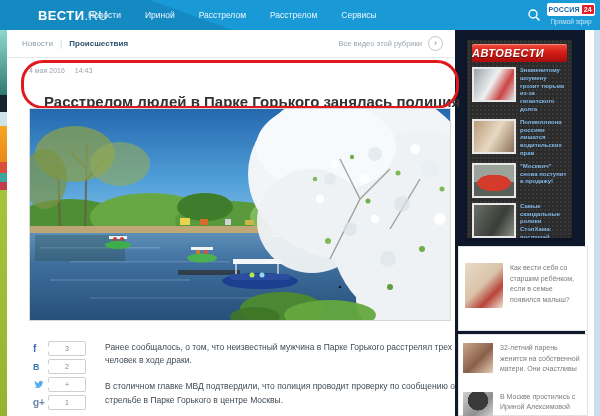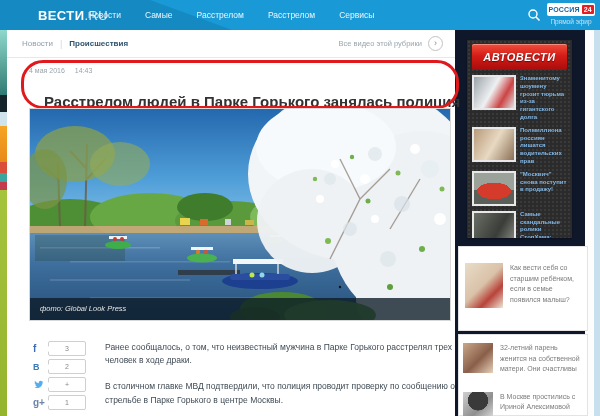--- a/index.html
+++ b/index.html
@@ -75,22 +75,22 @@
                 border-top:3px solid transparent;border-bottom:3px solid transparent;border-right:4px solid #fff;}
 
   
   .paragraphs{position:absolute;left:98px;top:311px;width:350px;}
   .paragraphs p{margin:0 0 13px 0;font-size:8.5px;line-height:1.55;color:#3f4a54;}
 
   
   .autovesti{position:absolute;left:467px;top:40px;width:105px;height:198px;box-sizing:border-box;
              background:#2b2b2b;background-image:radial-gradient(#3a3a3a 1px,transparent 1.2px);
              background-size:4px 4px;padding:4px 5px 5px 5px;overflow:hidden;box-shadow:0 1px 2px rgba(0,0,0,.35);}
-  .av-banner{height:26px;border-radius:2px;background:linear-gradient(180deg,#f0503c 0,#d61c17 45%,#a90c0c 100%);
-             display:flex;align-items:center;justify-content:center;cursor:pointer;
+  .av-banner{height:18px;border-radius:2px;background:linear-gradient(180deg,#f0503c 0,#d61c17 45%,#a90c0c 100%);
+             display:flex;align-items:center;justify-content:flex-start;cursor:pointer;
              box-shadow:inset 0 1px 0 rgba(255,255,255,.35);}
   .av-banner span{color:#fff;font-size:11px;font-weight:bold;font-style:italic;letter-spacing:.5px;
              text-shadow:0 1px 1px rgba(0,0,0,.5);}
   .av-item{display:flex;gap:4px;margin-top:5px;cursor:pointer;}
   .av-thumb{flex:none;width:40px;height:31px;border:2px solid #e8e8e8;box-sizing:content-box;}
   .av-text{font-size:6px;font-weight:bold;color:#7fb6e6;line-height:1.3;}
   .t-showman{background:linear-gradient(120deg,#9aa3a8,#eef0f2 45%,#c44 72%,#dfe3e6);}
   .t-license{background:linear-gradient(120deg,#b89a7a,#e8d9c2 50%,#8a6f55);}
   .t-car{background:radial-gradient(ellipse 60% 38% at 50% 58%,#d43b2a 0 70%,transparent 71%),
          linear-gradient(180deg,#9aa29a 0 55%,#5a5f5a 55% 100%);}
@@ -113,21 +113,21 @@
 </head>
 <body>
 
 <div id="page">
 
   <div class="topbar">
     <div class="logo-wedge"></div>
     <div class="logo"><span>ВЕСТИ</span><span class="suffix">.RU</span></div>
     <div class="nav">
       <span>Новости</span>
-      <span>Самые</span>
+      <span>Ириной</span>
       <span>Расстрелом</span>
       <span>Расстрелом</span>
       <span>Сервисы</span>
     </div>
     <div class="search-btn">
       <svg width="14" height="14" viewBox="0 0 14 14">
           <circle cx="6" cy="6" r="4" fill="none" stroke="#fff" stroke-width="1.4"></circle>
           <line x1="9" y1="9" x2="12.5" y2="12.5" stroke="#fff" stroke-width="1.6"></line>
         </svg>
     </div>
@@ -260,21 +260,20 @@
           <circle cx="392" cy="140" r="3" fill="#6fae4a"></circle>
             <circle cx="360" cy="178" r="3" fill="#5f9e3f"></circle>
           <circle cx="412" cy="80" r="2.5" fill="#7fb954"></circle>
             <circle cx="285" cy="70" r="2.2" fill="#7fb954"></circle>
         </g>
 
         <ellipse cx="252" cy="200" rx="42" ry="17" fill="#4e8a2f" opacity=".95"></ellipse>
         <ellipse cx="300" cy="206" rx="46" ry="15" fill="#63a83e" opacity=".95"></ellipse>
         <ellipse cx="225" cy="208" rx="25" ry="10" fill="#3f7526" opacity=".9"></ellipse>
       </svg>
-      <div class="credit">фото: Global Look Press</div>
     </div>
 
     <div class="share">
       <div class="share-row">
         <span class="share-icon si-facebook">f</span>
         <span class="share-bubble">3</span>
       </div>
       <div class="share-row">
         <span class="share-icon si-vk">В</span>
         <span class="share-bubble">2</span>

